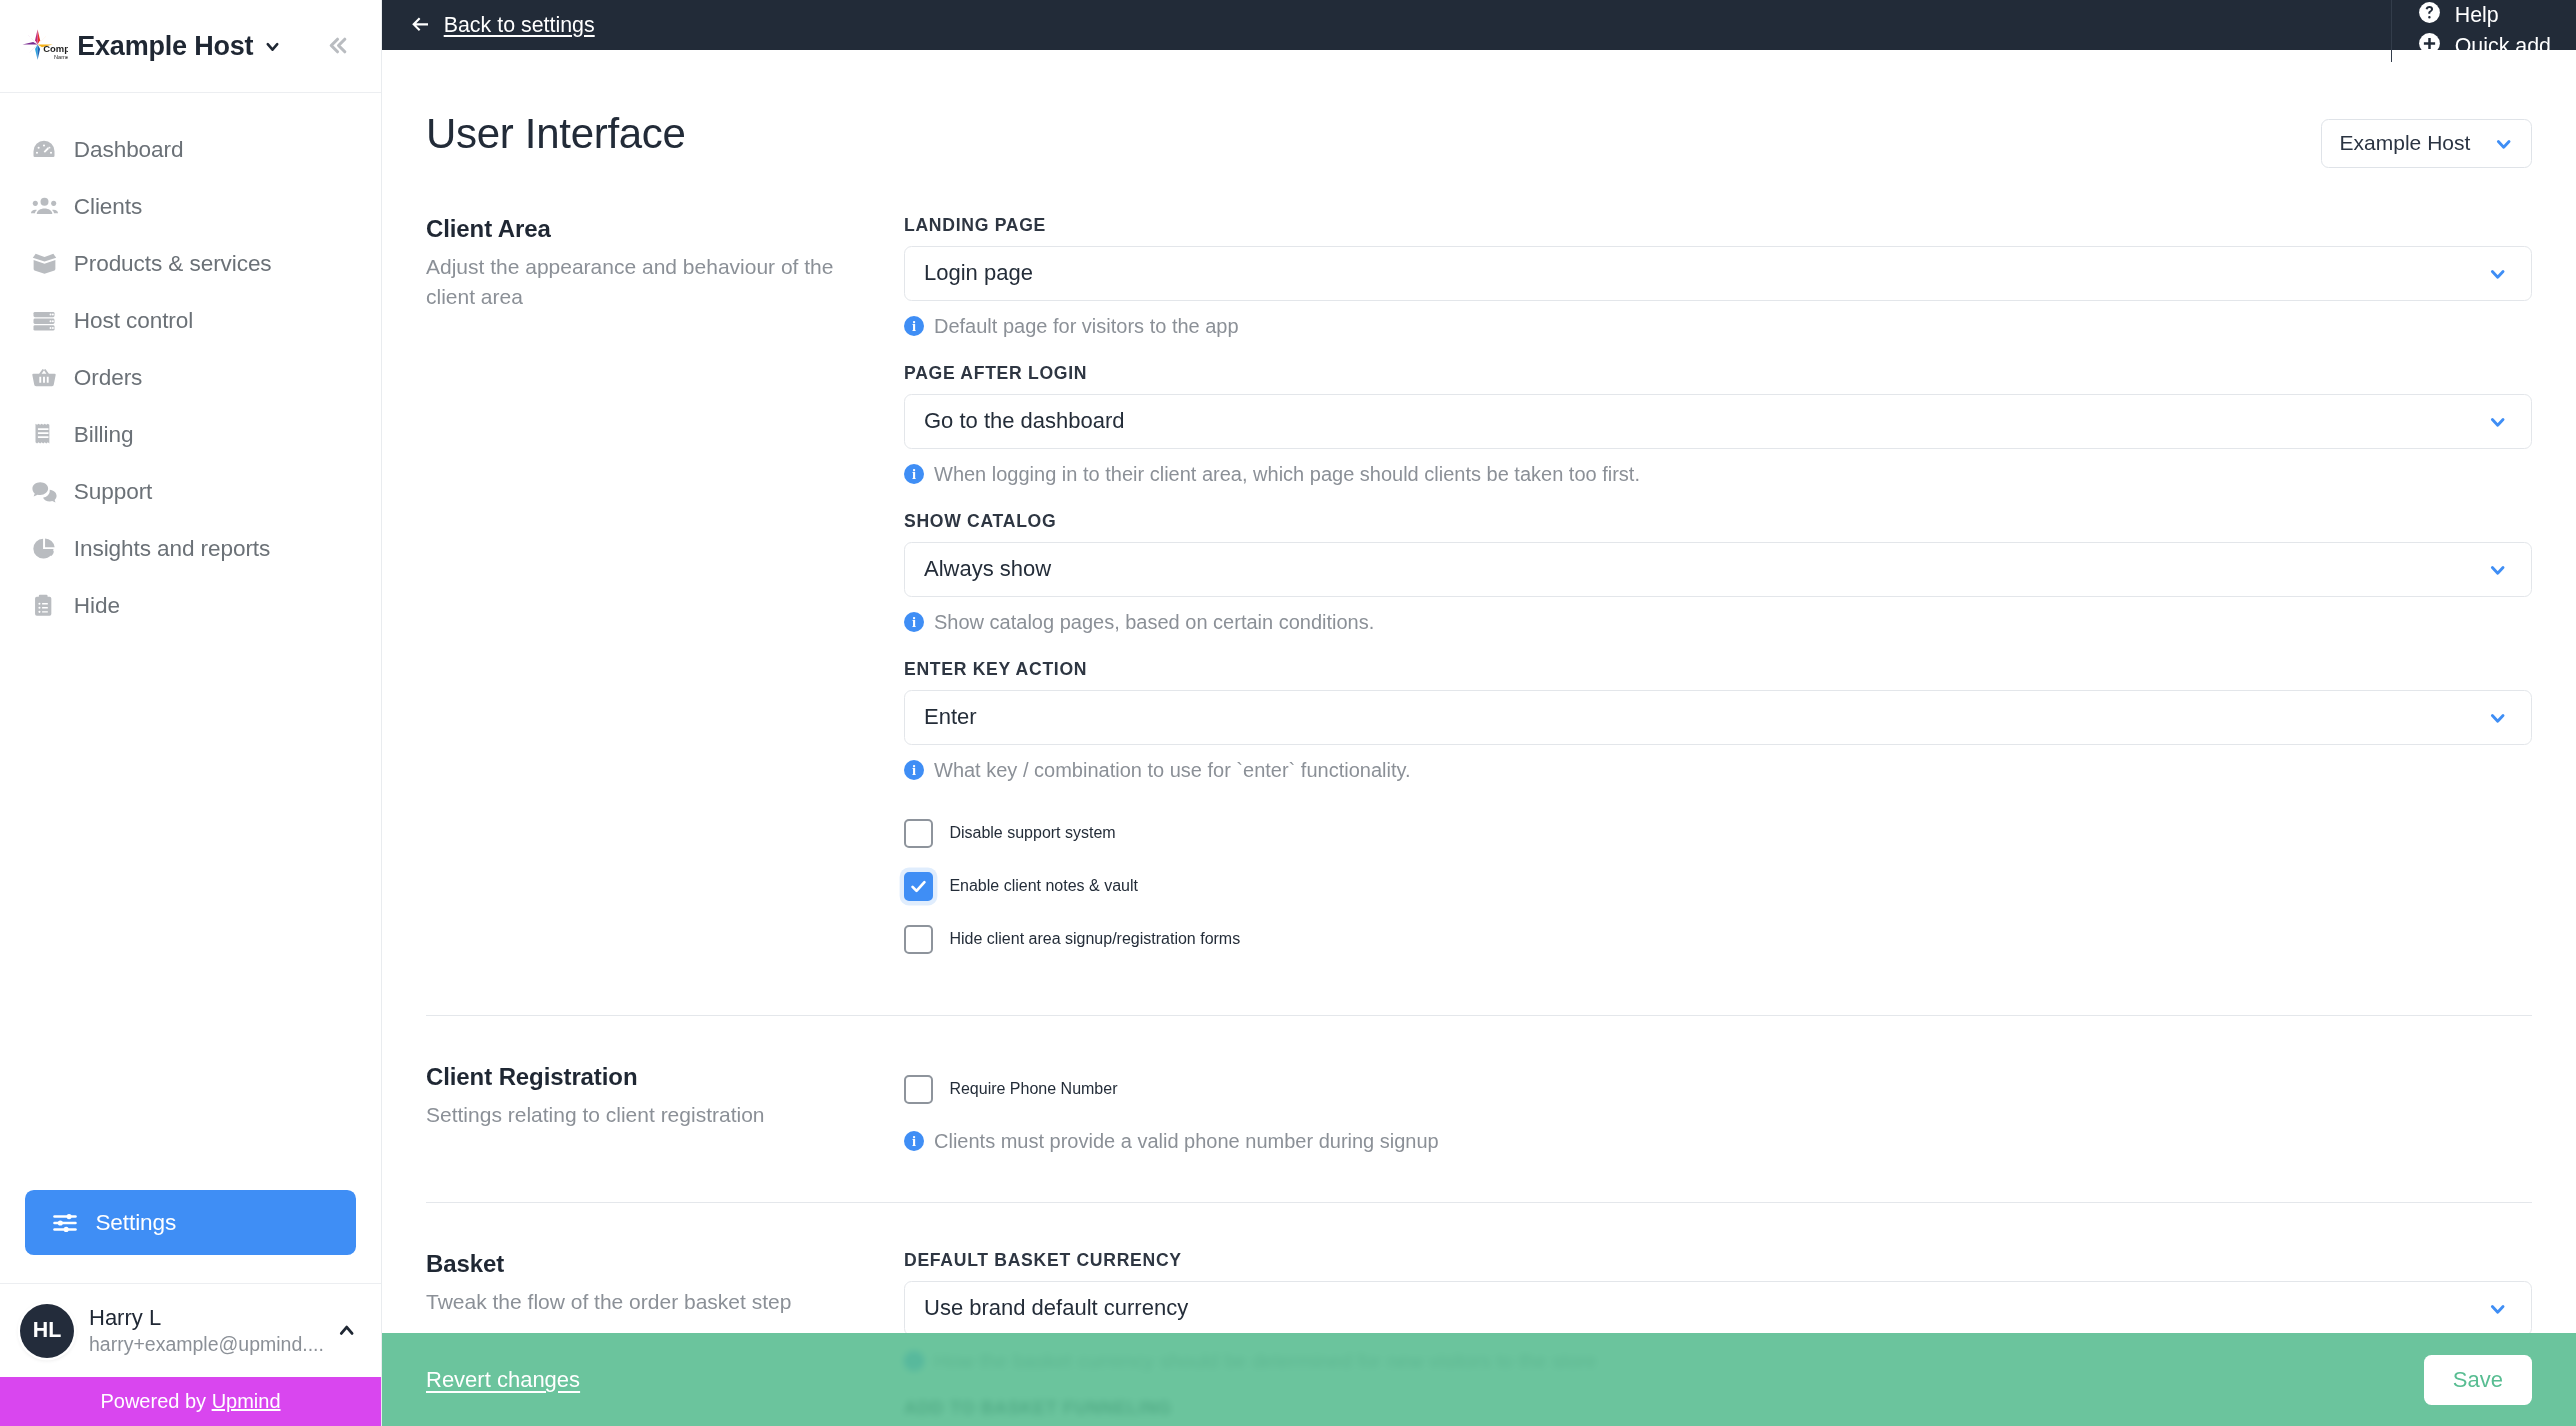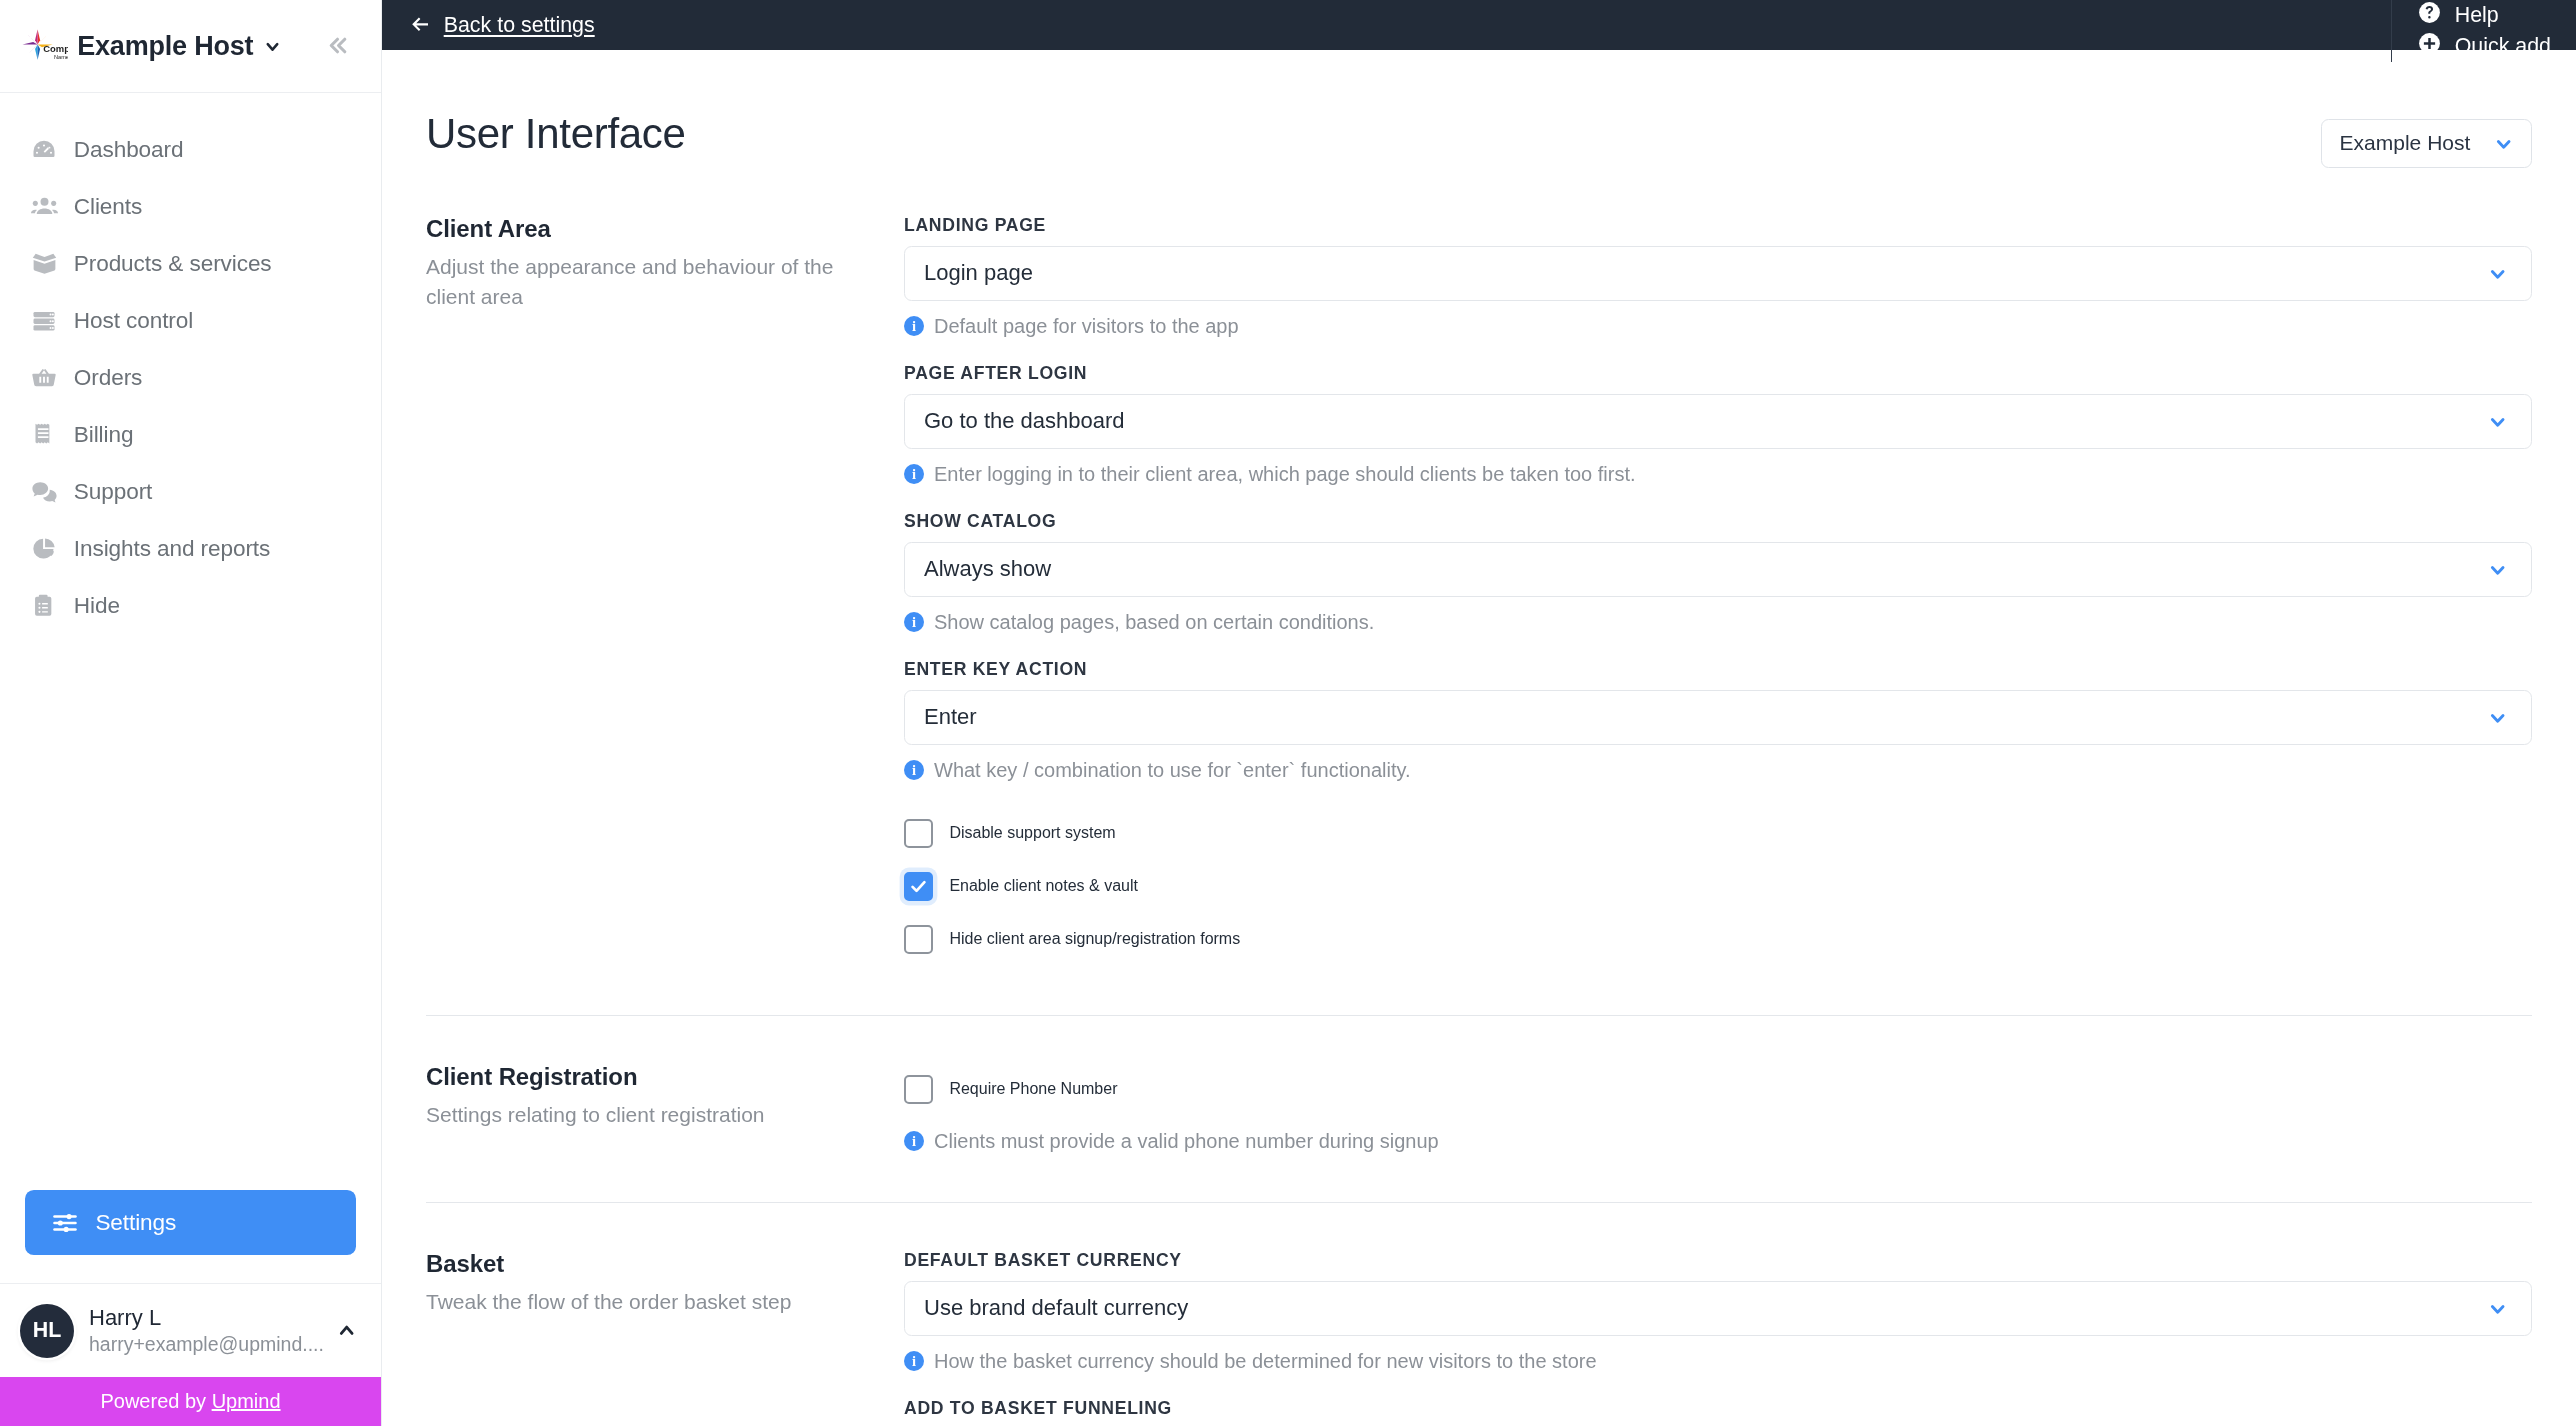--- a/index.html
+++ b/index.html
@@ -444,21 +444,21 @@
               <div class="select-box">
                 <span class="select-value">Go to the dashboard</span>
                 <span class="select-caret">
                   <svg width="21.4" height="21.4" viewBox="0 0 24 24" fill="none" stroke="#3f8ef5" stroke-width="3.2" stroke-linecap="round" stroke-linejoin="round">
                       <polyline points="6 9.5 12 16 18 9.5"></polyline>
                     </svg>
                 </span>
               </div>
               <div class="hint">
                 <span class="hint-icon">i</span>
-                <span class="hint-text">Enter logging in to their client area, which page should clients be taken too first.</span>
+                <span class="hint-text">When logging in to their client area, which page should clients be taken too first.</span>
               </div>
             </div>
 
             <div class="field">
               <div class="field-label">SHOW CATALOG</div>
               <div class="select-box">
                 <span class="select-value">Always show</span>
                 <span class="select-caret">
                   <svg width="21.4" height="21.4" viewBox="0 0 24 24" fill="none" stroke="#3f8ef5" stroke-width="3.2" stroke-linecap="round" stroke-linejoin="round">
                       <polyline points="6 9.5 12 16 18 9.5"></polyline>
@@ -549,16 +549,20 @@
             <div class="field">
               <div class="field-label">ADD TO BASKET FUNNELING</div>
 
             </div>
           </div>
         </section>
 
       </div>
     </div>
 
+    <div class="savebar">
+      <span class="revert-link">Revert changes</span>
+      <button class="save-btn">Save</button>
+    </div>
 
   </main>
 </div>
 
 
 </body></html>

